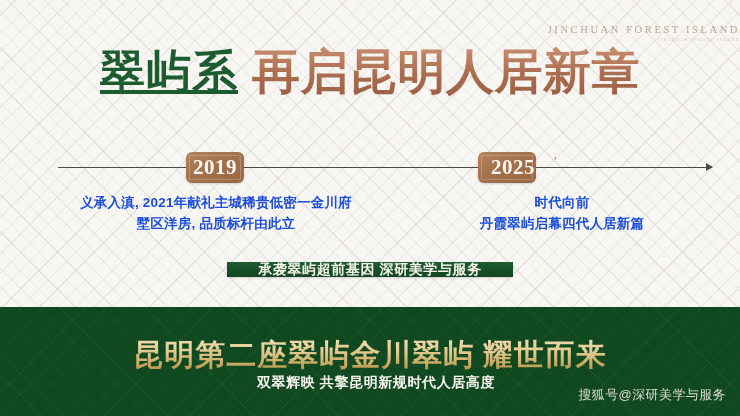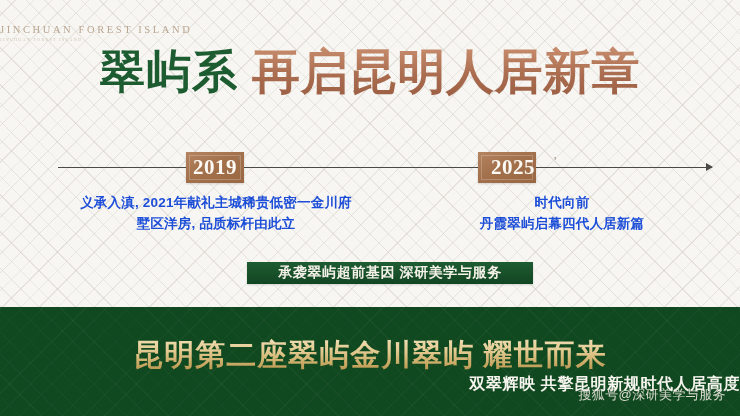--- a/index.html
+++ b/index.html
@@ -26,21 +26,21 @@
       repeating-linear-gradient(45deg,  rgba(205,200,190,.30) 0 1px, transparent 1px 13px),
       repeating-linear-gradient(-45deg, rgba(205,200,190,.30) 0 1px, transparent 1px 13px),
       repeating-linear-gradient(45deg,  rgba(214,210,202,.22) 0 1px, transparent 1px 26px),
       repeating-linear-gradient(-45deg, rgba(214,210,202,.22) 0 1px, transparent 1px 26px);
     pointer-events:none;
   }
 
   
   .brandwrap {
     position:absolute; top:24px; left:0; right:0;
-    text-align:left;
+    text-align:right;
     z-index:3;
   }
   .brand-name {
     font-family:"Liberation Serif","DejaVu Serif",serif;
     font-size:10.5px;
     letter-spacing:2.6px;
     color:#b9a690;
     white-space:nowrap;
   }
   .brand-sub {
@@ -60,20 +60,21 @@
     z-index:3;
     line-height:1;
   }
   .hl-green {
     font-family:"Liberation Serif","DejaVu Serif",serif;
     font-weight:bold;
     font-size:45px;
     letter-spacing:1px;
     color:#1d5c30;
     vertical-align:middle;
+    text-decoration:underline;
   }
   .hl-copper {
     font-family:"Liberation Serif","DejaVu Serif",serif;
     font-weight:bold;
     font-size:48px;
     letter-spacing:0.5px;
     color:#b4775a;
     background:linear-gradient(180deg,#c98f6f 0%,#ab6d50 55%,#9c5f43 100%);
     -webkit-background-clip:text;
     background-clip:text;
@@ -118,20 +119,21 @@
     z-index:2;
   }
 
   .year-chip {
     position:absolute; top:152px;
     width:58px; height:31px;
     background:linear-gradient(155deg,#b58460 0%,#a3714c 45%,#9a6743 100%);
     display:flex; align-items:center; justify-content:center;
     z-index:3;
     box-shadow:0 1px 2px rgba(0,0,0,.15);
+    border-radius:6px;
   }
   .year-chip::after {
     content:"";
     position:absolute; inset:3px;
     border:1px solid rgba(255,255,255,.22);
     pointer-events:none;
   }
   .year-chip .ytext {
     color:#fdfaf5;
     font-family:"Liberation Serif","DejaVu Serif",serif;
@@ -163,26 +165,25 @@
     z-index:3;
     white-space:nowrap;
   }
   #copy-left  { left:60px;  width:312px; }
   #copy-right { left:432px; width:260px; }
 
   
   .midbar {
     position:absolute; top:262px; left:50%;
     transform:translateX(-50%);
-    width:286px; height:22px;
+    width:286px; height:15px;
     background:linear-gradient(180deg,#1e5c32 0%,#124522 100%);
     display:flex; align-items:center; justify-content:center;
     z-index:3;
     box-shadow:0 1px 2px rgba(0,0,0,.15);
-    margin-left:20px;
   }
   .midbar-text {
     color:#f4f1e8;
     font-size:14px;
     font-weight:bold;
     letter-spacing:.6px;
   }
 
   
   .footer-green {
@@ -205,22 +206,22 @@
     letter-spacing:1px;
     white-space:nowrap;
     background:linear-gradient(180deg,#f3e3bb 0%,#e2c98f 40%,#c7a761 72%,#a98645 100%);
     -webkit-background-clip:text;
     background-clip:text;
     -webkit-text-fill-color:transparent;
     color:#dfc187;
   }
   .footer-sub {
     position:absolute; top:67px; left:12px; right:0;
-    text-align:right;
-    font-size:16px;
+    text-align:center;
+    font-size:14px;
     font-weight:bold;
     color:#f6f4ee;
     letter-spacing:.6px;
     white-space:nowrap;
   }
 
   
   .watermark {
     position:absolute; right:14px; bottom:12px;
     font-size:13px;

